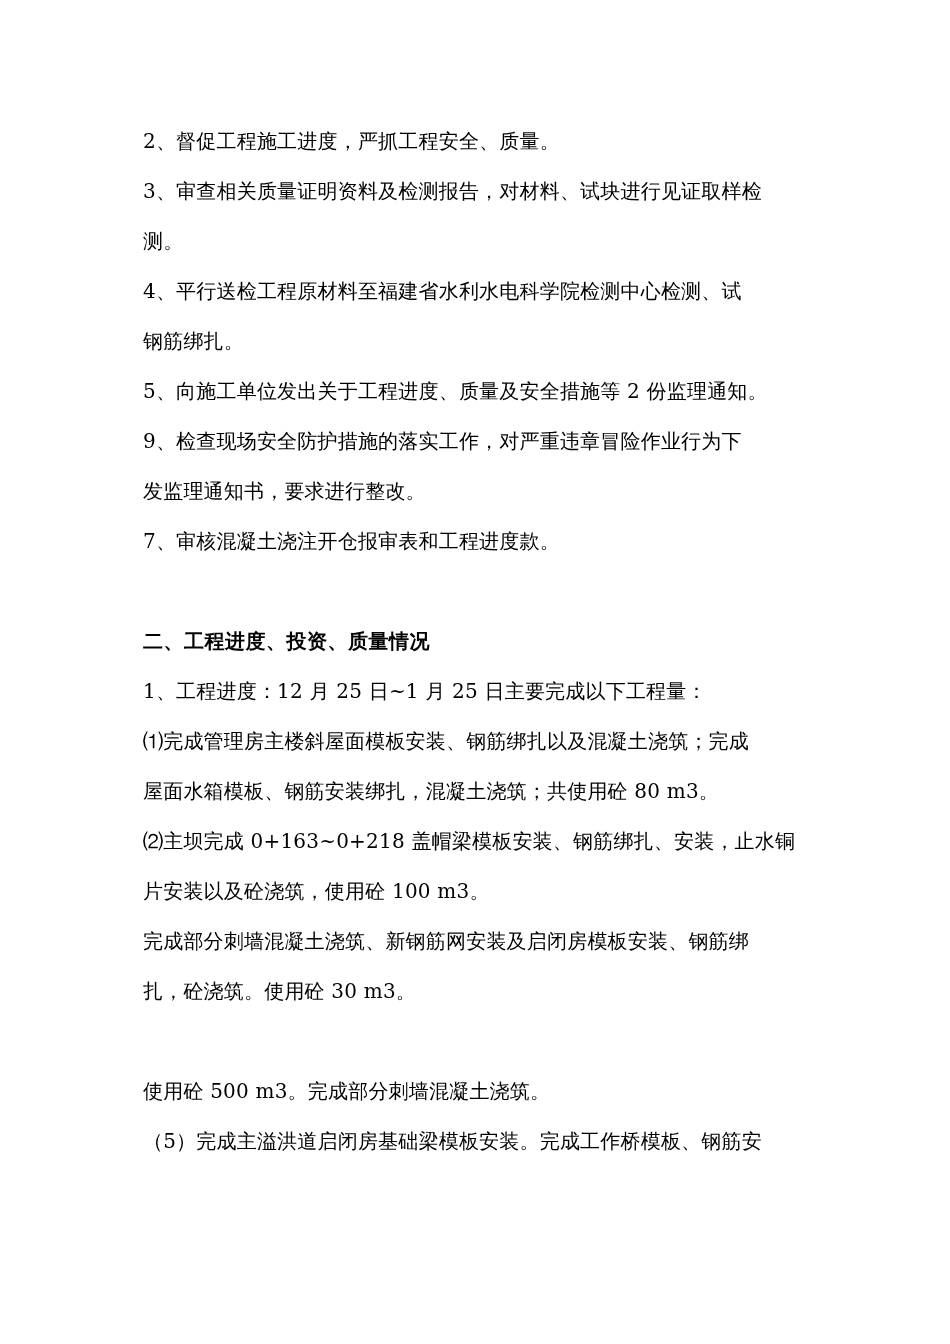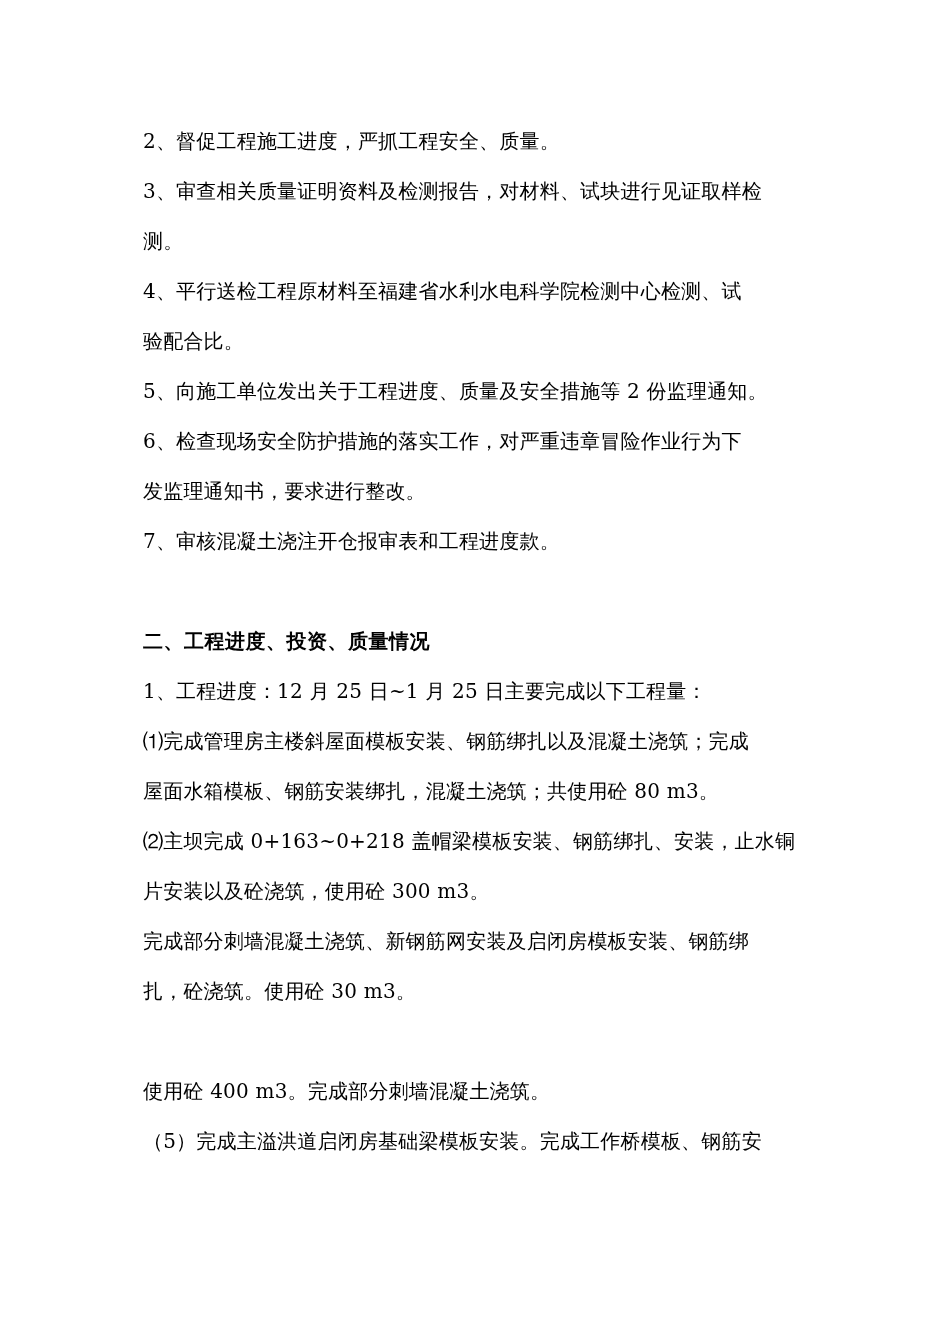--- a/index.html
+++ b/index.html
@@ -38,39 +38,39 @@
 <body>
 
 <div class="page">
 
   <div class="line" style="top:128px">2、督促工程施工进度，严抓工程安全、质量。</div>
 
   <div class="line" style="top:178px">3、审查相关质量证明资料及检测报告，对材料、试块进行见证取样检</div>
   <div class="line" style="top:228px">测。</div>
 
   <div class="line" style="top:278px">4、平行送检工程原材料至福建省水利水电科学院检测中心检测、试</div>
-  <div class="line" style="top:328px">验配合比。</div>
+  <div class="line" style="top:328px">钢筋绑扎。</div>
 
   <div class="line" style="top:378px">5、向施工单位发出关于工程进度、质量及安全措施等 2 份监理通知。</div>
 
-  <div class="line" style="top:428px">6、检查现场安全防护措施的落实工作，对严重违章冒险作业行为下</div>
+  <div class="line" style="top:428px">9、检查现场安全防护措施的落实工作，对严重违章冒险作业行为下</div>
   <div class="line" style="top:478px">发监理通知书，要求进行整改。</div>
 
   <div class="line" style="top:528px">7、审核混凝土浇注开仓报审表和工程进度款。</div>
 
   <div class="line heading" style="top:628px">二、工程进度、投资、质量情况</div>
 
   <div class="line" style="top:678px">1、工程进度：12 月 25 日~1 月 25 日主要完成以下工程量：</div>
 
   <div class="line" style="top:728px">⑴完成管理房主楼斜屋面模板安装、钢筋绑扎以及混凝土浇筑；完成</div>
   <div class="line" style="top:778px">屋面水箱模板、钢筋安装绑扎，混凝土浇筑；共使用砼 80 m3。</div>
 
   <div class="line" style="top:828px">⑵主坝完成 0+163~0+218 盖帽梁模板安装、钢筋绑扎、安装，止水铜</div>
-  <div class="line" style="top:878px">片安装以及砼浇筑，使用砼 300 m3。</div>
+  <div class="line" style="top:878px">片安装以及砼浇筑，使用砼 100 m3。</div>
 
   <div class="line" style="top:928px">完成部分刺墙混凝土浇筑、新钢筋网安装及启闭房模板安装、钢筋绑</div>
   <div class="line" style="top:978px">扎，砼浇筑。使用砼 30 m3。</div>
 
-  <div class="line" style="top:1078px">使用砼 400 m3。完成部分刺墙混凝土浇筑。</div>
+  <div class="line" style="top:1078px">使用砼 500 m3。完成部分刺墙混凝土浇筑。</div>
 
   <div class="line" style="top:1128px">（5）完成主溢洪道启闭房基础梁模板安装。完成工作桥模板、钢筋安</div>
 
 </div>
 
 </body></html>

